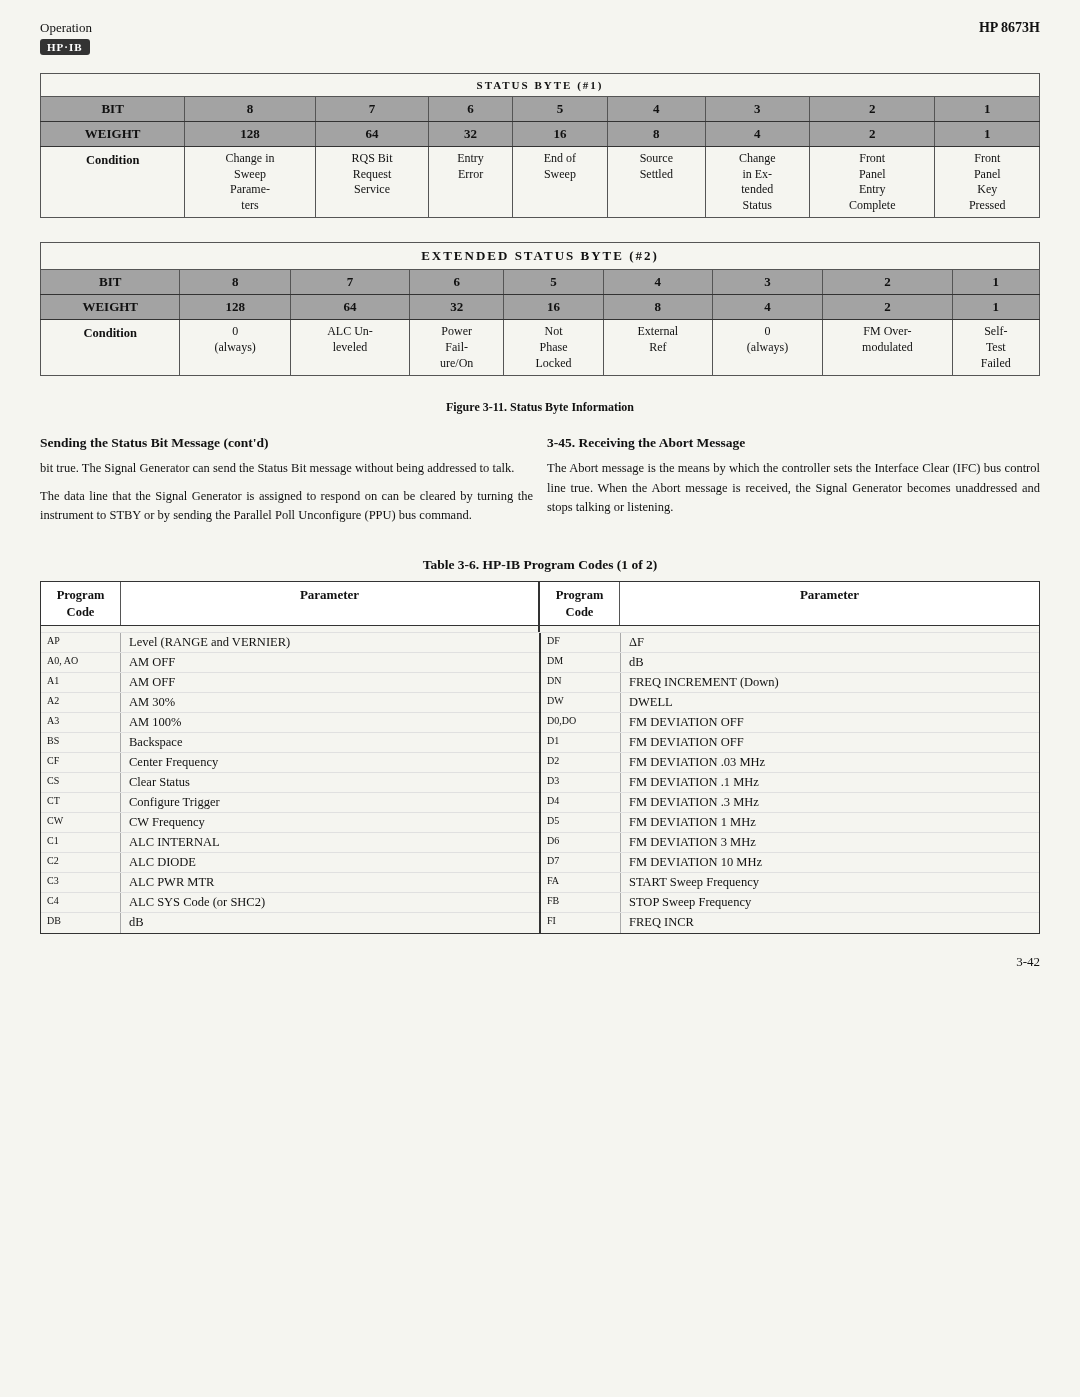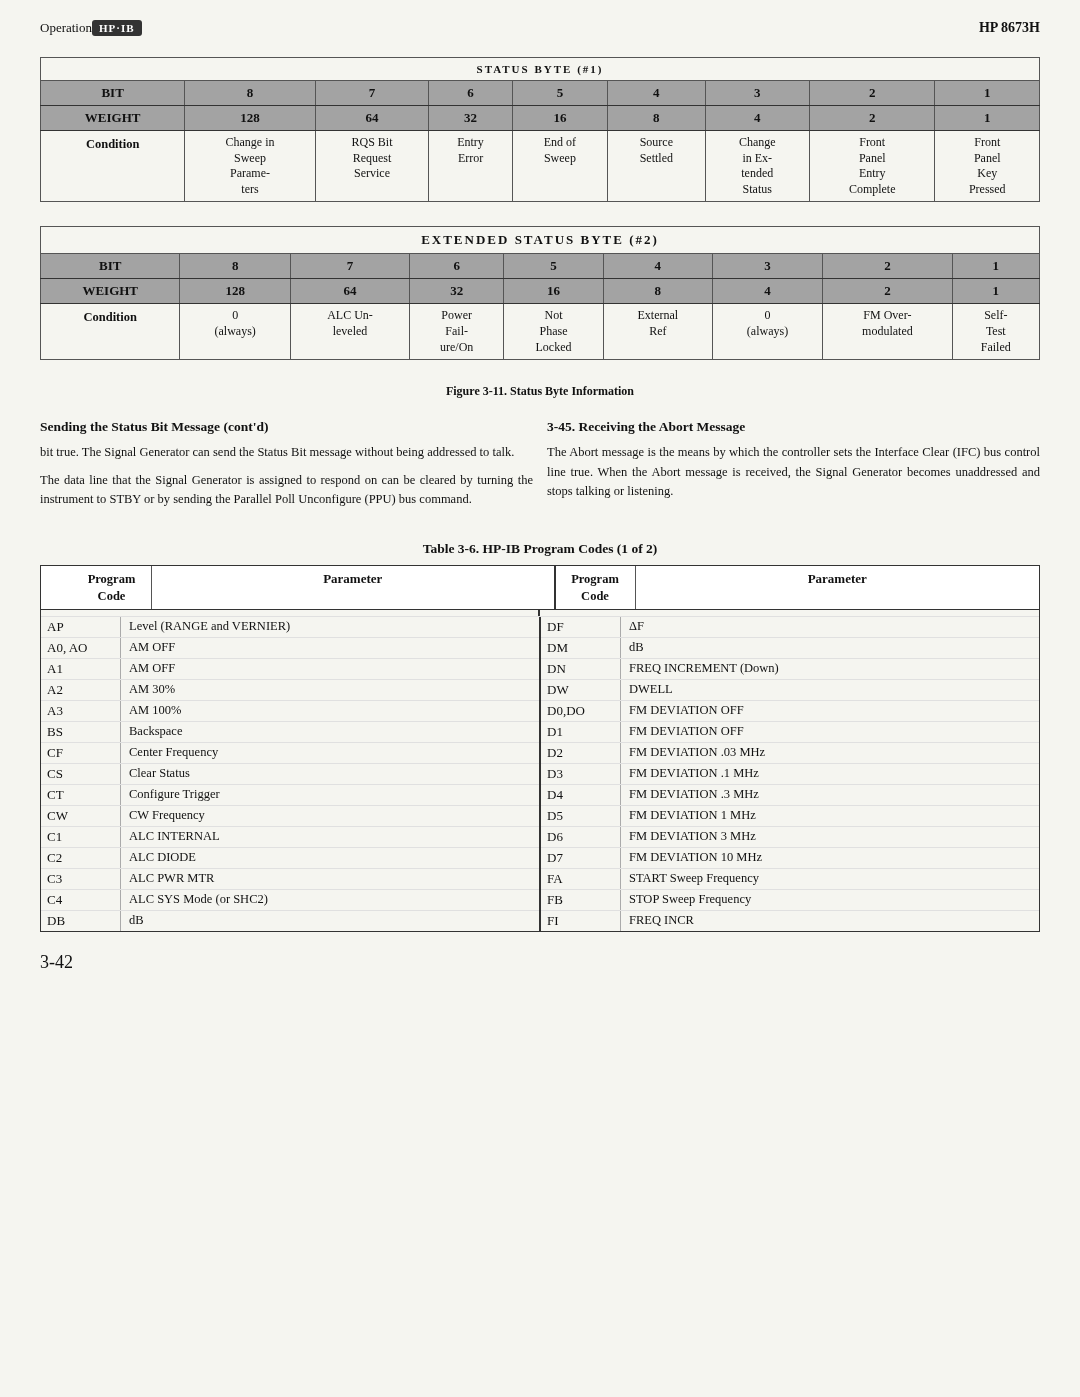--- a/index.html
+++ b/index.html
@@ -15,21 +15,21 @@
 
     .page-header {
       display: flex;
       justify-content: space-between;
       align-items: flex-start;
       margin-bottom: 18px;
     }
 
     .header-left {
       display: flex;
-      flex-direction: row;
+      flex-direction: column;
       align-items: flex-start;
     }
 
     .operation-text {
       font-size: 13px;
       margin-bottom: 3px;
     }
 
     .hp-ib-badge {
       background: #333;
@@ -129,51 +129,51 @@
 
     .program-table-title {
       text-align: center;
       font-weight: bold;
       font-size: 13.5px;
       margin-bottom: 8px;
     }
 
     .page-number {
       margin-top: 20px;
-      font-size: 18px;
+      font-size: 13px;
+      text-align: right;
     }
 
     .prog-entry {
       display: flex;
       border-bottom: 1px solid #e0e0e0;
       min-height: 20px;
     }
 
     .prog-entry:last-child {
       border-bottom: none;
     }
 
     .prog-code {
       flex: 0 0 80px;
       padding: 2px 6px;
-      font-size: 13px;
+      font-size: 10px;
       border-right: 1px solid #aaa;
     }
 
     .prog-param {
       flex: 1;
       padding: 2px 8px;
       font-size: 12.5px;
     }
 
     .prog-headers-wrapper {
       display: flex;
       border-bottom: 1.5px solid #333;
       background: #fff;
-      padding-left: 31px;
     }
 
     .prog-h {
       flex: 0 0 80px;
       font-weight: bold;
       text-align: center;
       padding: 5px 4px;
       font-size: 13px;
       border-right: 1px solid #555;
     }
@@ -383,21 +383,21 @@
           <div class="prog-entry">
             <div class="prog-code">C2</div>
             <div class="prog-param">ALC DIODE</div>
           </div>
           <div class="prog-entry">
             <div class="prog-code">C3</div>
             <div class="prog-param">ALC PWR MTR</div>
           </div>
           <div class="prog-entry">
             <div class="prog-code">C4</div>
-            <div class="prog-param">ALC SYS Mode (or SHC2)</div>
+            <div class="prog-param">ALC SYS Code (or SHC2)</div>
           </div>
           <div class="prog-entry">
             <div class="prog-code">DB</div>
             <div class="prog-param">dB</div>
           </div>
         </div>
 
       <div class="prog-side" id="prog-right">
           <div class="prog-entry">
             <div class="prog-code">DF</div>

